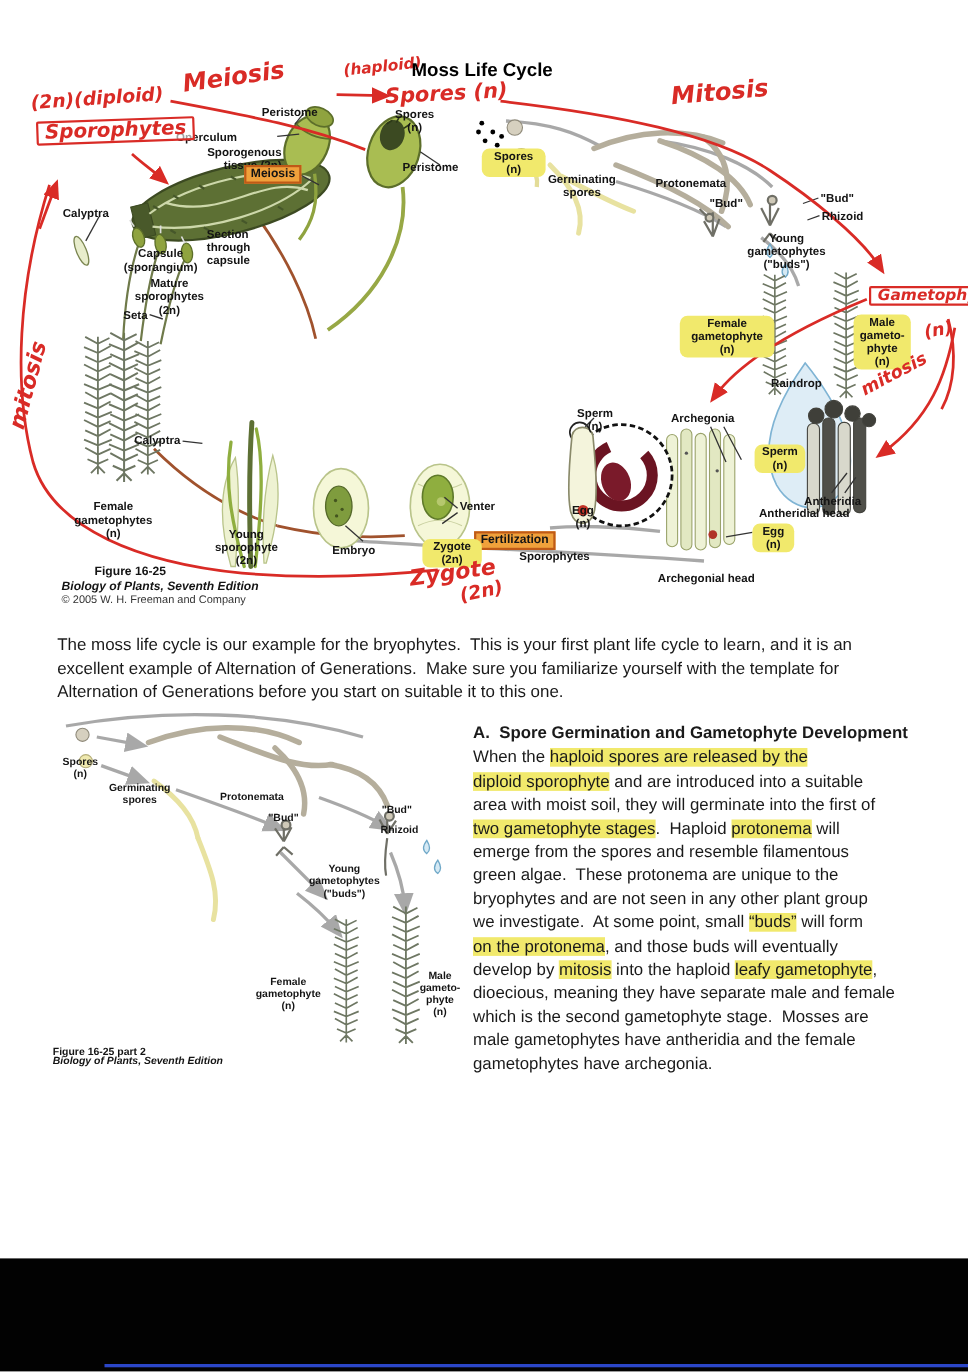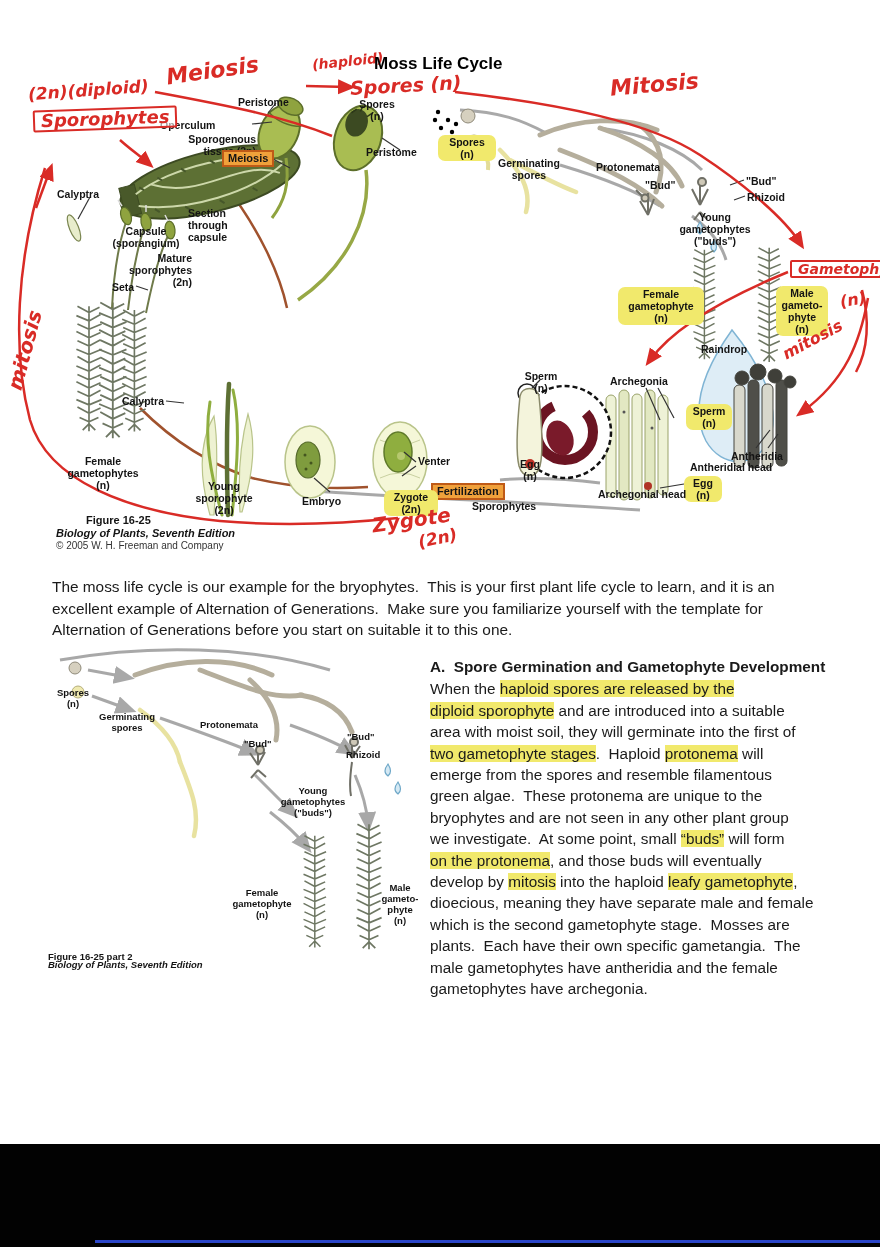--- a/index.html
+++ b/index.html
@@ -261,36 +261,36 @@
         <div class="fig-label" style="left: 518px; top: 370px; width: 46px; text-align: center;">Sperm
 (n)</div>
         <div class="fig-label hlb" style="left: 686px; top: 404px; width: 40px; text-align: center;">Sperm
 (n)</div>
         <div class="fig-label" style="left: 731px; top: 450px;">Antheridia</div>
         <div class="fig-label" style="left: 690px; top: 461px;">Antheridial head</div>
         <div class="fig-label" style="left: 514px; top: 458px; width: 32px; text-align: center;">Egg
 (n)</div>
         <div class="fig-label hlb" style="left: 684px; top: 476px; width: 32px; text-align: center;">Egg
 (n)</div>
-        <div class="fig-label" style="left: 598px; top: 488px;">Archegonial head</div>
+        <div class="fig-label" style="left: 598px; top: 520px;">Archegonial head</div>
         <div class="fig-label" style="left: 472px; top: 500px;">Sporophytes</div>
         <div class="fig-label obox" style="left: 431px; top: 483px;">Fertilization</div>
         <div class="fig-label hlb" style="left: 384px; top: 490px; width: 48px; text-align: center;">Zygote
 (2n)</div>
         <div class="fig-label" style="left: 418px; top: 455px;">Venter</div>
         <div class="fig-label" style="left: 302px; top: 495px;">Embryo</div>
         <div class="fig-label" style="left: 194px; top: 480px; width: 60px; text-align: center;">Young
 sporophyte
 (2n)</div>
         <div class="fig-label" style="left: 58px; top: 455px; width: 90px; text-align: center;">Female
 gametophytes
 (n)</div>
         <div class="fig-label" style="left: 122px; top: 395px;">Calyptra</div>
         <div class="fig-label" style="left: 112px; top: 281px;">Seta</div>
-        <div class="fig-label" style="left: 116px; top: 252px; width: 76px; text-align: right;">Mature
+        <div class="fig-label" style="left: 116px; top: 252px; width: 76px; text-align: center;">Mature
 sporophytes
 (2n)</div>
         <div class="fig-label" style="left: 104px; top: 225px; width: 84px; text-align: center;">Capsule
 (sporangium)</div>
         <div class="fig-label" style="left: 188px; top: 207px;">Section
 through
 capsule</div>
         <div class="fig-label" style="left: 57px; top: 188px;">Calyptra</div>
         <div class="fig-label capb" style="left: 56px; top: 514px;">Figure 16-25</div>
         <div class="fig-label capbi" style="left: 56px; top: 527px;">Biology of Plants, Seventh Edition</div>
@@ -387,21 +387,20 @@
         <div class="bodyline"><span>area with moist soil, they will germinate into the first of</span></div>
         <div class="bodyline"><span class="hl-text">two gametophyte stages</span><span>.  Haploid </span><span class="hl-text">protonema</span><span> will</span></div>
         <div class="bodyline"><span>emerge from the spores and resemble filamentous</span></div>
         <div class="bodyline"><span>green algae.  These protonema are unique to the</span></div>
         <div class="bodyline"><span>bryophytes and are not seen in any other plant group</span></div>
         <div class="bodyline"><span>we investigate.  At some point, small </span><span class="hl-text">“buds”</span><span> will form</span></div>
         <div class="bodyline"><span class="hl-text">on the protonema</span><span>, and those buds will eventually</span></div>
         <div class="bodyline"><span>develop by </span><span class="hl-text">mitosis</span><span> into the haploid </span><span class="hl-text">leafy gametophyte</span><span>,</span></div>
         <div class="bodyline"><span>dioecious, meaning they have separate male and female</span></div>
         <div class="bodyline"><span>which is the second gametophyte stage.  Mosses are</span></div>
-        <div class="bodyline"><span>plants.  Each have their own specific gametangia.  The</span></div>
         <div class="bodyline"><span>male gametophytes have antheridia and the female</span></div>
         <div class="bodyline"><span>gametophytes have archegonia.</span></div>
       </div>
   </div>
 
   <div id="black-bar"></div>
   <div id="blue-line"></div>
 </div>
 
 </body></html>

